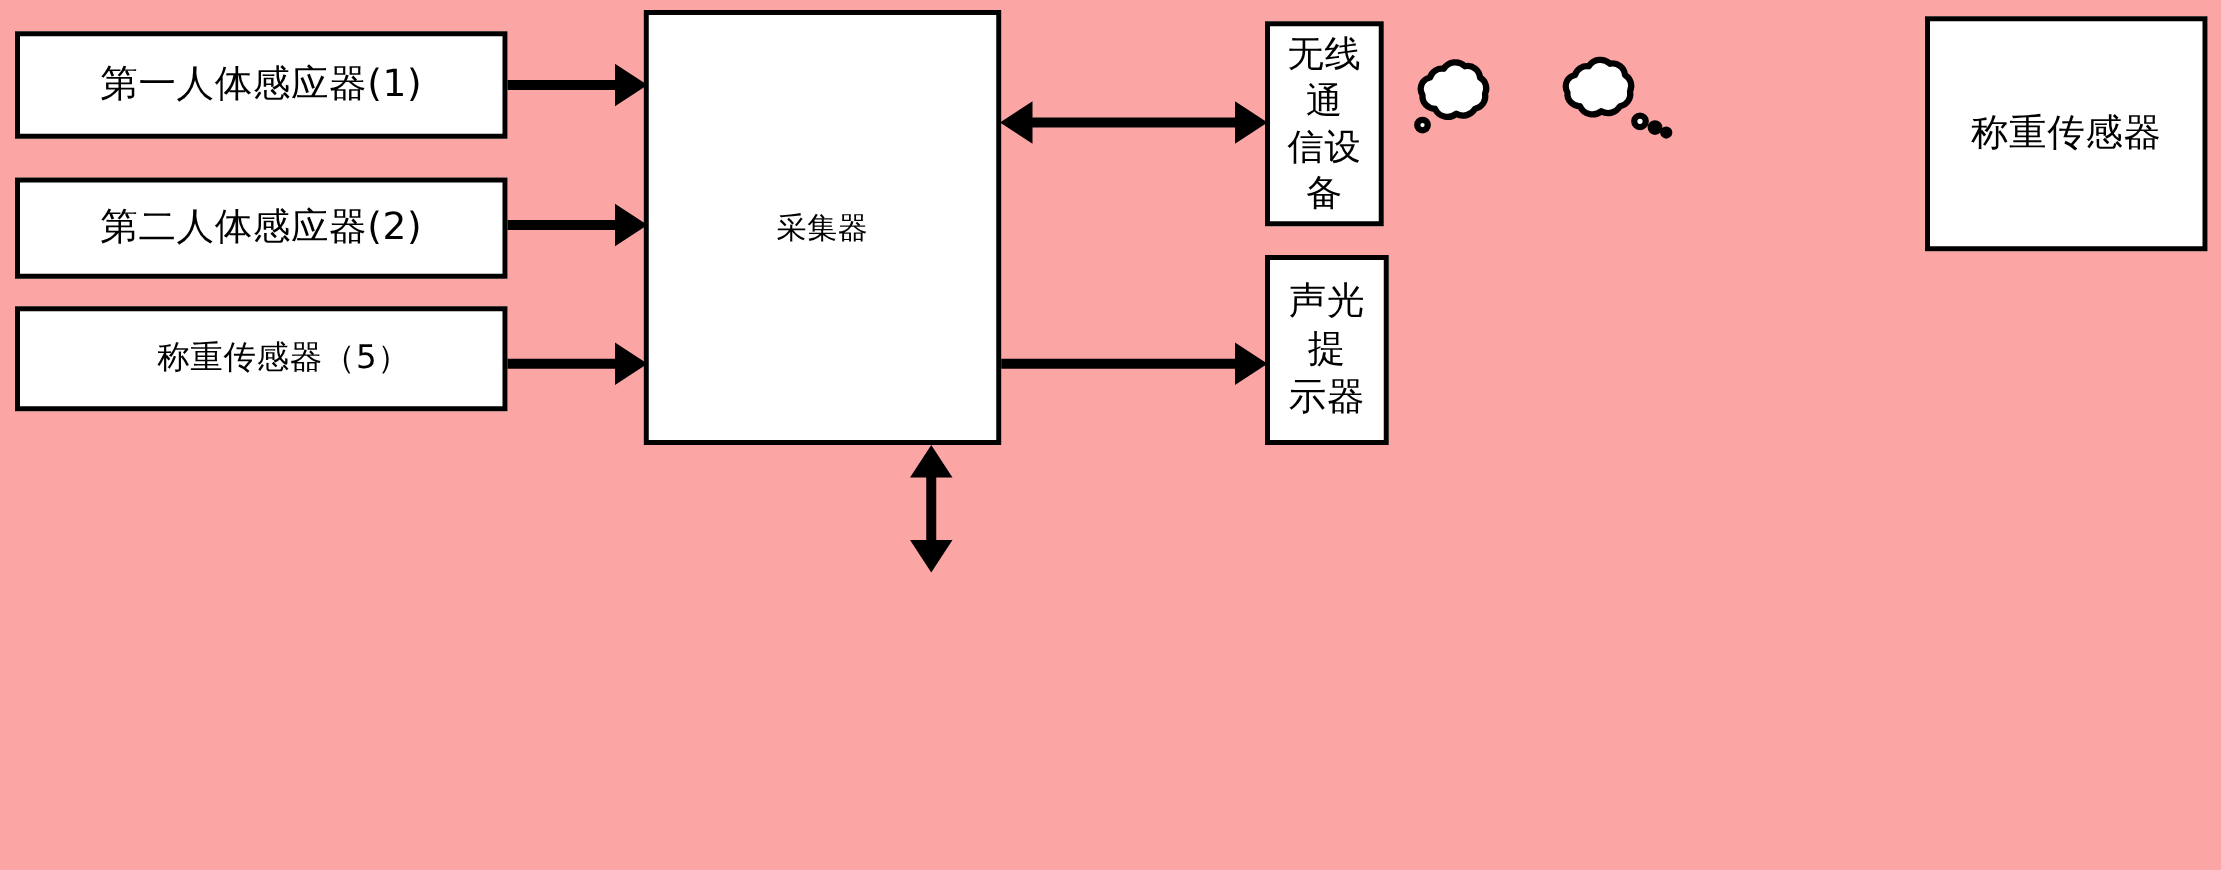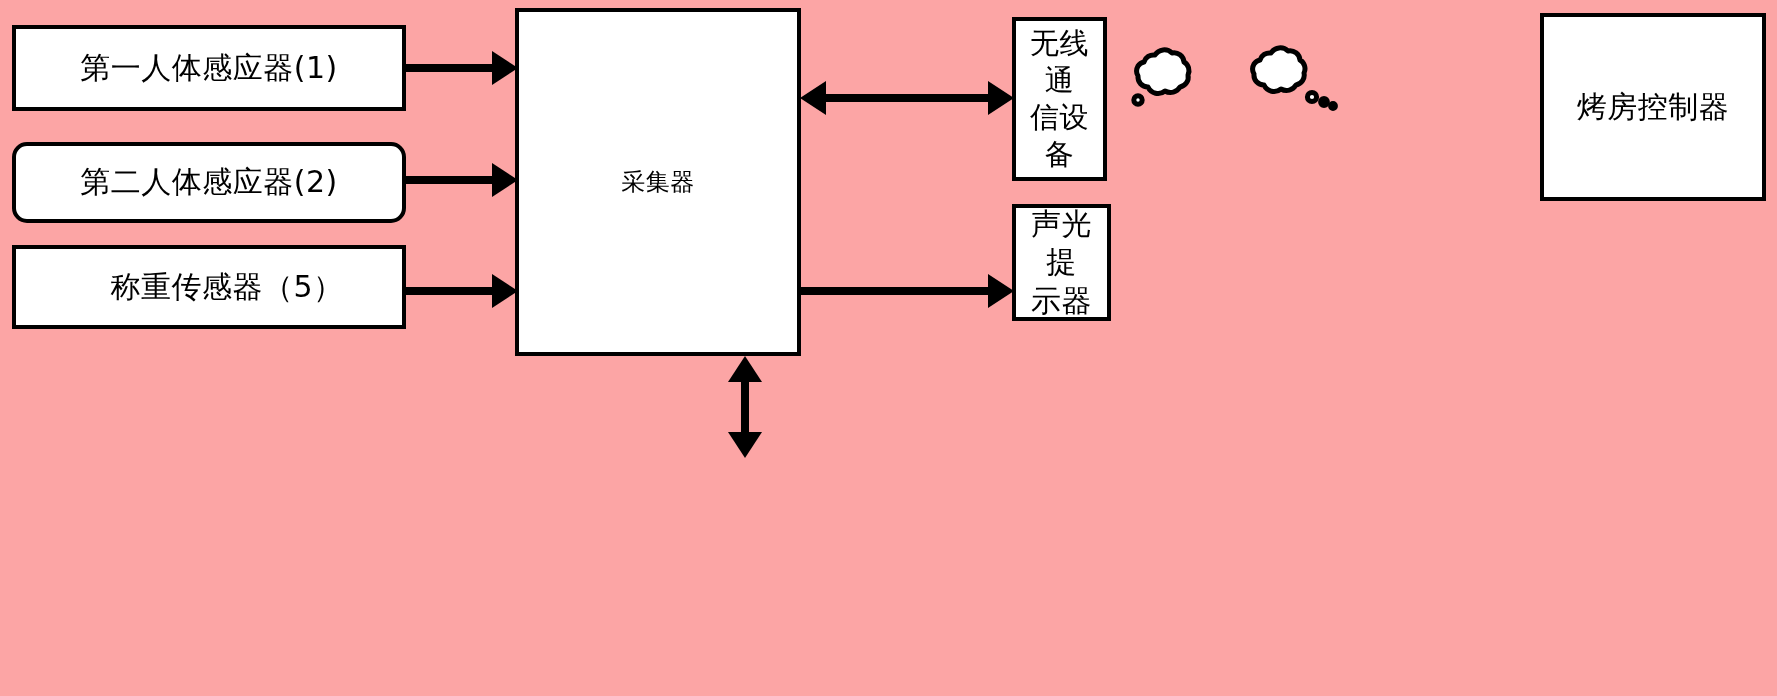--- a/index.html
+++ b/index.html
@@ -30,25 +30,25 @@
     letter-spacing: 0.5px;
     white-space: pre-line;
   }
   .node-label {
     display: block;
     white-space: pre-line;
   }
 
   
   #node-sensor1  { left: 12px;   top: 25px;  width: 394px; height: 86px;  font-size: 30px; }
-  #node-sensor2  { left: 12px;   top: 142px; width: 394px; height: 81px;  font-size: 30px; border-radius: 15px; }
-  #node-weight   { left: 12px;   top: 245px; width: 394px; height: 84px;  font-size: 30px; padding-left: 36px; }
+  #node-sensor2  { left: 12px;   top: 142px; width: 394px; height: 81px;  font-size: 30px; }
+  #node-weight   { left: 12px;   top: 245px; width: 394px; height: 84px;  font-size: 26px; padding-left: 36px; }
   #node-collector{ left: 515px;  top: 8px;   width: 286px; height: 348px; font-size: 24px; }
   #node-wireless { left: 1012px; top: 17px;  width: 95px;  height: 164px; font-size: 29px; }
-  #node-alarm    { left: 1012px; top: 204px; width: 99px;  height: 117px; font-size: 30px; }
+  #node-alarm    { left: 1012px; top: 204px; width: 99px;  height: 152px; font-size: 30px; }
   #node-cloud-server { left: 1540px; top: 13px; width: 226px; height: 188px; font-size: 30px; }
   #node-kiln     { left: 517px;  top: 458px; width: 284px; height: 236px; font-size: 32px; }
 
   
   .shaft-h {
     position: absolute;
     height: 8px;
     background: #000000;
   }
   .shaft-v {
@@ -117,21 +117,21 @@
     <span class="node-label">无线通
 信设备</span>
   </div>
 
   <div class="node" id="node-alarm">
     <span class="node-label">声光提
 示器</span>
   </div>
 
   <div class="node" id="node-cloud-server">
-    <span class="node-label">烤房控制器</span>
+    <span class="node-label">称重传感器</span>
   </div>
 
 
   <div class="shaft-h" style="left:406px; top:64px; width:90px;"></div>
   <div class="head-right" style="left:492px; top:51px;"></div>
 
   <div class="shaft-h" style="left:406px; top:176px; width:90px;"></div>
   <div class="head-right" style="left:492px; top:163px;"></div>
 
   <div class="shaft-h" style="left:406px; top:287px; width:90px;"></div>

